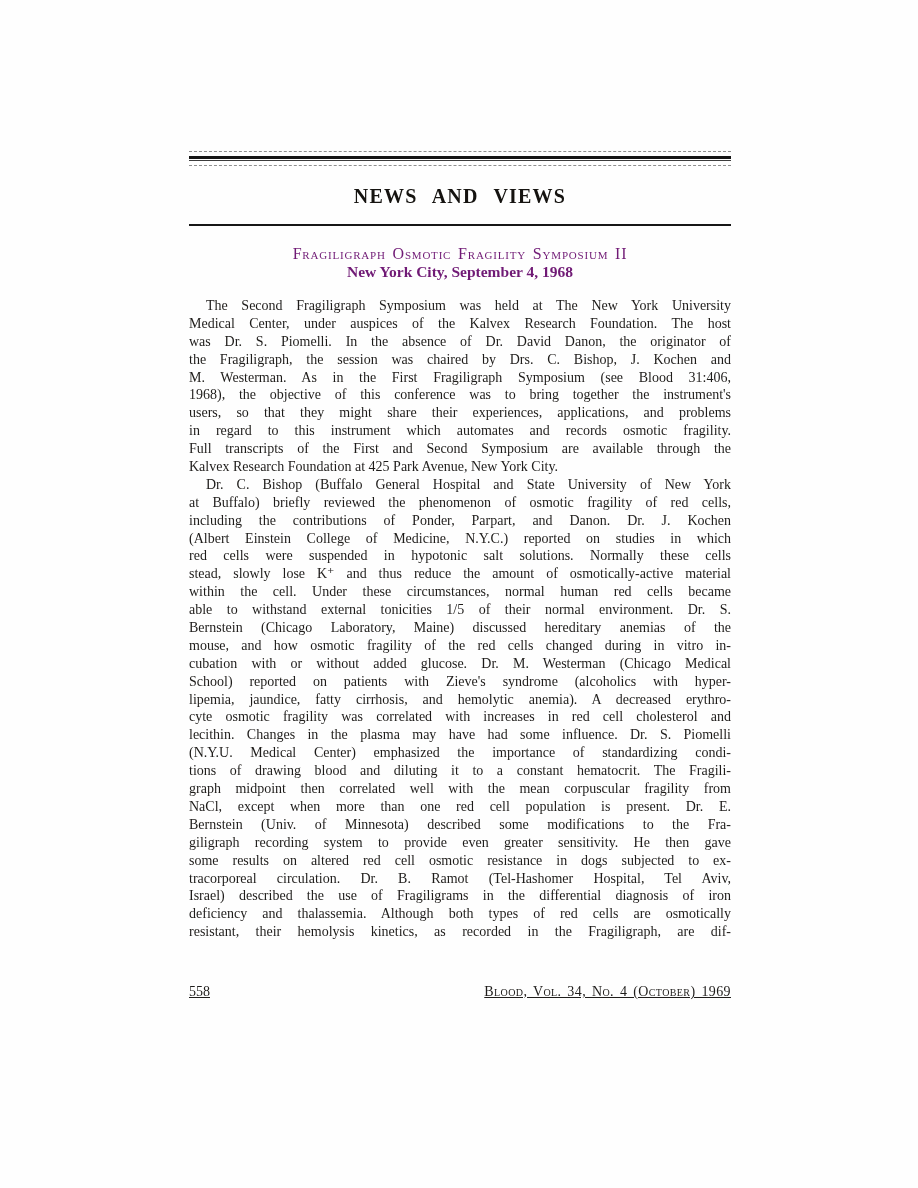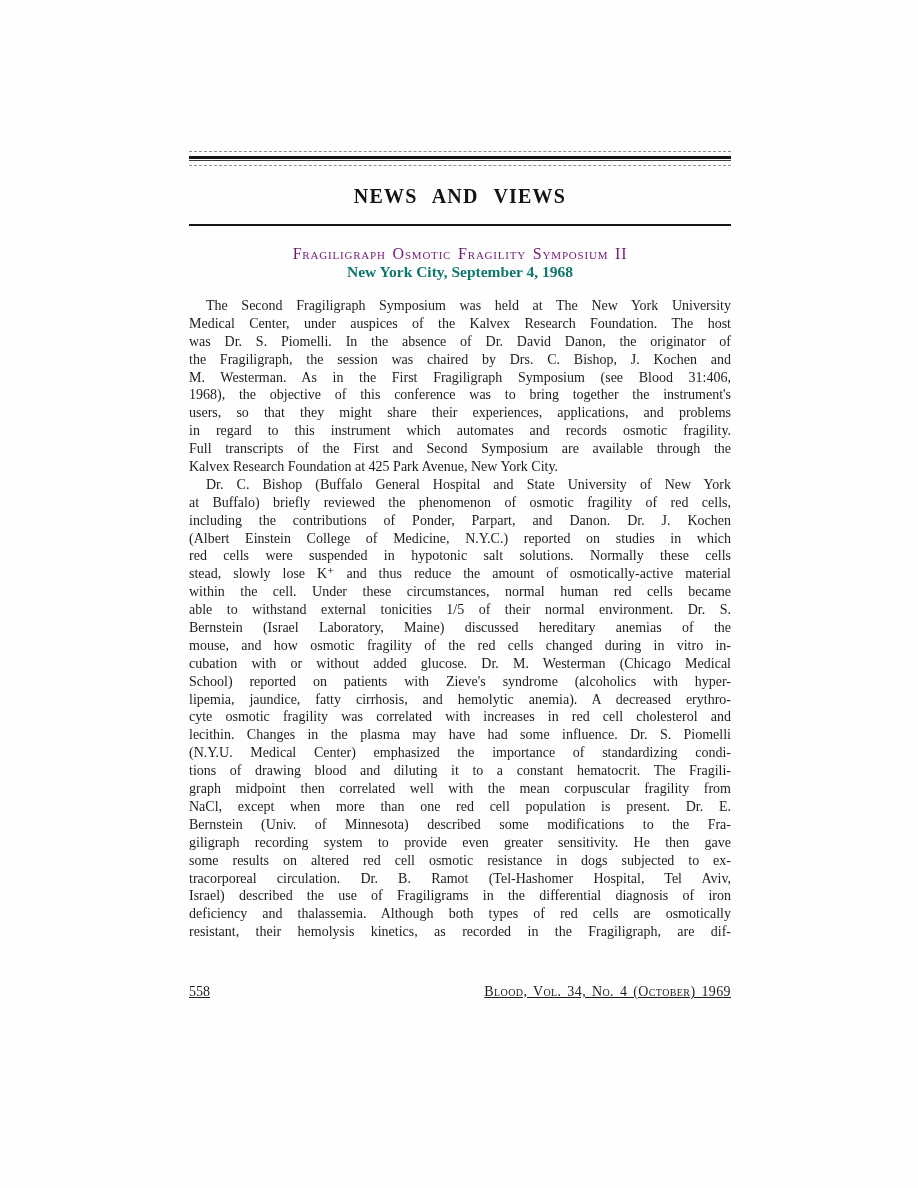--- a/index.html
+++ b/index.html
@@ -75,21 +75,21 @@
     font-weight: normal;
   }
   .article-subheading {
     position: absolute;
     top: 263px;
     left: 189px;
     width: 542px;
     text-align: center;
     font-size: 15.5px;
     font-weight: bold;
-    color: #0f766e;
+    color: #701a75;
   }
   .article-body {
     position: absolute;
     top: 297px;
     left: 189px;
     width: 542px;
     overflow: hidden;
     font-size: 14px;
   }
   .line {
@@ -150,21 +150,21 @@
       <div class="line">Full transcripts of the First and Second Symposium are available through the</div>
       <div class="line flush">Kalvex Research Foundation at 425 Park Avenue, New York City.</div>
       <div class="line first">Dr. C. Bishop (Buffalo General Hospital and State University of New York</div>
       <div class="line">at Buffalo) briefly reviewed the phenomenon of osmotic fragility of red cells,</div>
       <div class="line">including the contributions of Ponder, Parpart, and Danon. Dr. J. Kochen</div>
       <div class="line">(Albert Einstein College of Medicine, N.Y.C.) reported on studies in which</div>
       <div class="line">red cells were suspended in hypotonic salt solutions. Normally these cells</div>
       <div class="line">stead, slowly lose K⁺ and thus reduce the amount of osmotically-active material</div>
       <div class="line">within the cell. Under these circumstances, normal human red cells became</div>
       <div class="line">able to withstand external tonicities 1/5 of their normal environment. Dr. S.</div>
-      <div class="line">Bernstein (Israel Laboratory, Maine) discussed hereditary anemias of the</div>
+      <div class="line">Bernstein (Chicago Laboratory, Maine) discussed hereditary anemias of the</div>
       <div class="line">mouse, and how osmotic fragility of the red cells changed during in vitro in-</div>
       <div class="line">cubation with or without added glucose. Dr. M. Westerman (Chicago Medical</div>
       <div class="line">School) reported on patients with Zieve's syndrome (alcoholics with hyper-</div>
       <div class="line">lipemia, jaundice, fatty cirrhosis, and hemolytic anemia). A decreased erythro-</div>
       <div class="line">cyte osmotic fragility was correlated with increases in red cell cholesterol and</div>
       <div class="line">lecithin. Changes in the plasma may have had some influence. Dr. S. Piomelli</div>
       <div class="line">(N.Y.U. Medical Center) emphasized the importance of standardizing condi-</div>
       <div class="line">tions of drawing blood and diluting it to a constant hematocrit. The Fragili-</div>
       <div class="line">graph midpoint then correlated well with the mean corpuscular fragility from</div>
       <div class="line">NaCl, except when more than one red cell population is present. Dr. E.</div>

